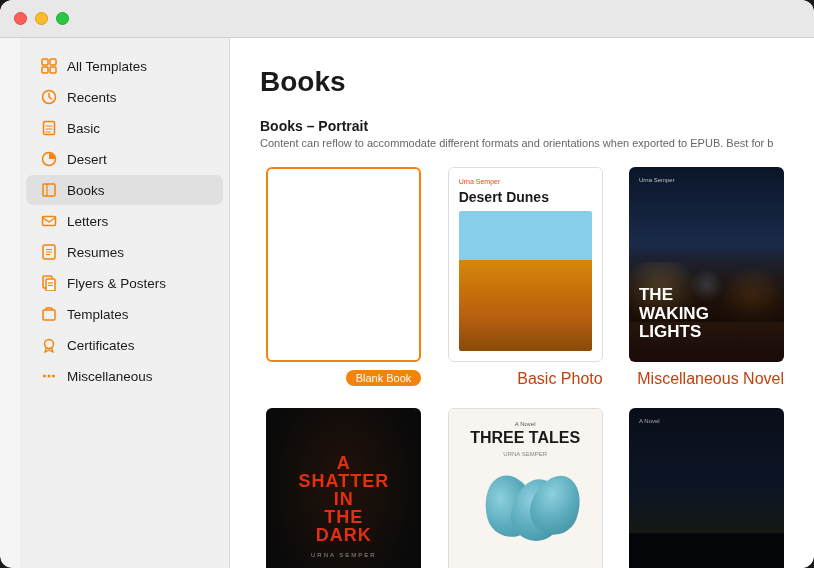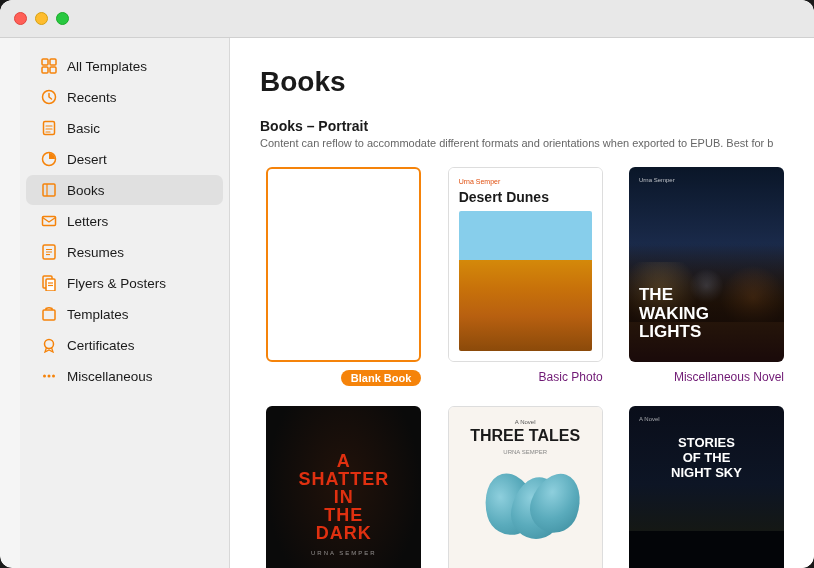--- a/index.html
+++ b/index.html
@@ -141,30 +141,30 @@
       position: relative;
       margin-bottom: 8px;
     }
 
     .template-thumb.blank {
       border: 2.5px solid #f5830a;
       background: #fff;
     }
 
     .template-label {
-      font-size: 12px;
-      color: #701a75;
+      font-size: 16px;
+      color: #c2410c;
       text-align: center;
     }
 
     .blank-label {
       background: #f5830a;
       color: #fff;
       font-size: 11px;
-      font-weight: 700;
+      font-weight: 400;
       padding: 2px 10px;
       border-radius: 10px;
     }
 
     
     .desert-cover {
       width: 100%;
       height: 100%;
       background: #fff;
       display: flex;
@@ -541,21 +541,20 @@
               </div>
             </div>
           </div>
           <span class="template-label"></span>
         </div>
 
         <div class="template-item">
           <div class="template-thumb">
             <div class="nightsky-cover">
               <div class="nightsky-novel">A Novel</div>
-              <div class="nightsky-title">STORIES<br>OF THE<br>NIGHT SKY</div>
               <div class="trees-silhouette"></div>
 
             </div>
           </div>
           <span class="template-label"></span>
         </div>
 
       </div>
     </div>
   </div>

